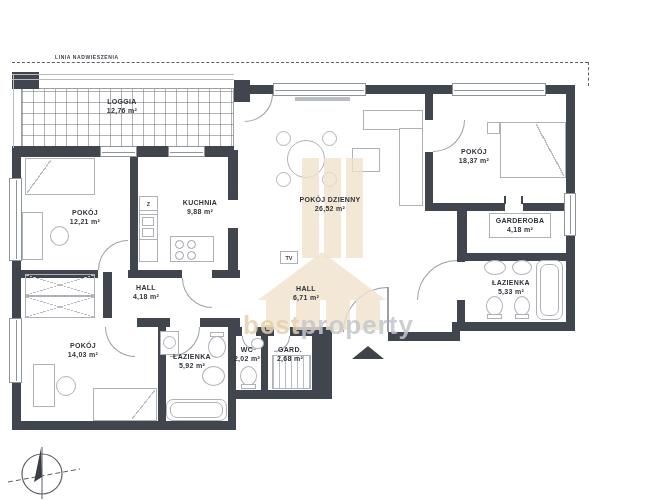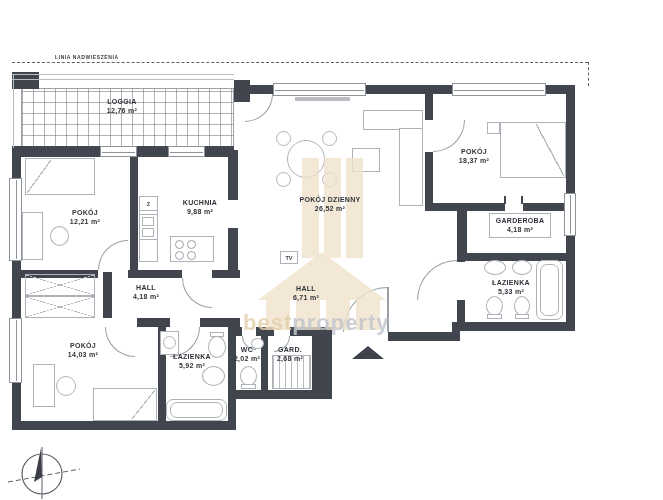--- a/index.html
+++ b/index.html
@@ -38,21 +38,21 @@
   .lbl .nm{font-weight:700;}
   .lbl .ar{font-weight:700;}
   .tinytxt{position:absolute;z-index:5;font-size:5.5px;font-weight:700;color:#3a3f45;text-align:center;}
   .overhang-lbl{position:absolute;z-index:5;font-size:5px;font-weight:700;color:#3a3f45;letter-spacing:.6px;}
   .dash-h{position:absolute;border-top:1px dashed #5a5f66;z-index:1;}
   .dash-v{position:absolute;border-left:1px dashed #5a5f66;z-index:1;}
   
   .wm{position:absolute;background:#f0e1cb;opacity:.78;z-index:7;}
   .wm-roof{position:absolute;width:0;height:0;opacity:.78;z-index:7;
     border-left:64px solid transparent;border-right:64px solid transparent;border-bottom:48px solid #f0e1cb;}
-  .wm-text{position:absolute;z-index:9;font-size:22px;font-weight:700;letter-spacing:1px;opacity:.85;white-space:nowrap;}
+  .wm-text{position:absolute;z-index:9;font-size:26px;font-weight:700;letter-spacing:1px;opacity:.85;white-space:nowrap;}
   .wm-text .p1{color:#e3d0ae;}
   .wm-text .p2{color:#c2c6cc;}
   .entr{position:absolute;width:0;height:0;z-index:5;
     border-left:16px solid transparent;border-right:16px solid transparent;border-bottom:13px solid #3f444c;}
   .burner{position:absolute;border:1px solid #9aa0a6;border-radius:50%;box-sizing:border-box;z-index:3;background:#fff;}
 </style>
 </head>
 <body>
 
 <div class="canvas">

